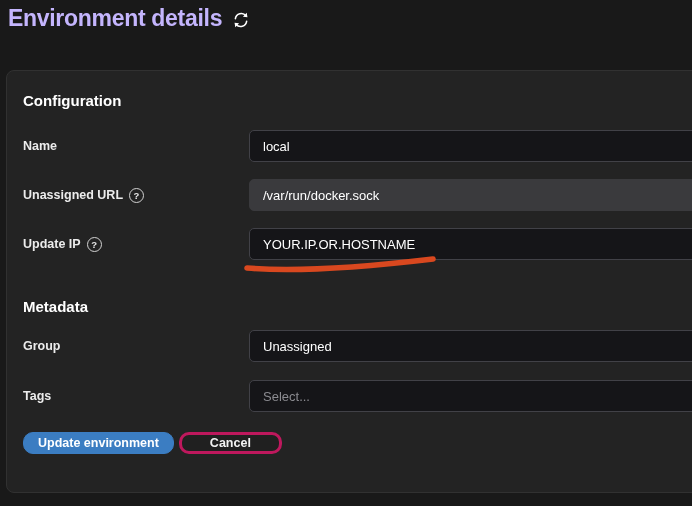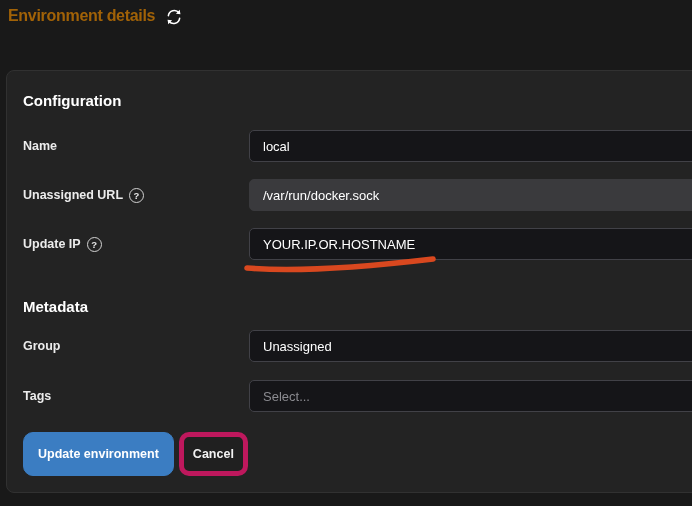--- a/index.html
+++ b/index.html
@@ -12,24 +12,24 @@
     color: #ffffff;
     position: relative;
   }
   .page-header {
     position: absolute; top: 0; left: 0;
     display: flex; align-items: center; gap: 10px;
     padding: 5px 0 0 8px;
   }
   .page-title {
     margin: 0;
-    font-size: 16px;
+    font-size: 23px;
     font-weight: 700;
     letter-spacing: -0.3px;
-    color: #a16207;
+    color: #c4b5fd;
   }
   .refresh-btn {
     display: inline-flex; align-items: center; justify-content: center;
     margin-top: 3px;
     cursor: pointer;
     background: none; border: none; padding: 0;
   }
   .refresh-btn svg { width: 18px; height: 18px; display: block; }
 
   .card {
@@ -101,39 +101,39 @@
     left: 230px; top: 184px;
     width: 214px; height: 22px;
     pointer-events: none;
   }
 
   .actions {
     display: flex; align-items: center; gap: 5px;
     margin-top: 20px;
   }
   .btn {
-    height: 44px;
+    height: 22px;
     border-radius: 10px;
     font-size: 12.5px;
     font-weight: 600;
     font-family: "Liberation Sans", sans-serif;
     cursor: pointer;
     display: inline-flex; align-items: center;
   }
   .btn-primary {
     background: #3b7dc2;
     border: 1px solid #3b7dc2;
     color: #ffffff;
     padding: 0 14px;
   }
   .btn-default {
     background: #202020;
-    border: 5px solid #be185d;
+    border: 3px solid #be185d;
     color: #f2f2f2;
-    padding: 0 9px;
+    padding: 0 28px;
   }
 </style>
 </head>
 <body>
 
 <div class="page-header">
   <h1 class="page-title">Environment details</h1>
   <button class="refresh-btn" title="">
     <svg viewBox="0 0 24 24" fill="none">
       <path d="M4.5 10.2 A 8 8 0 0 1 18.6 6.3" stroke="#ffffff" stroke-width="2.1" stroke-linecap="round" fill="none"></path>

